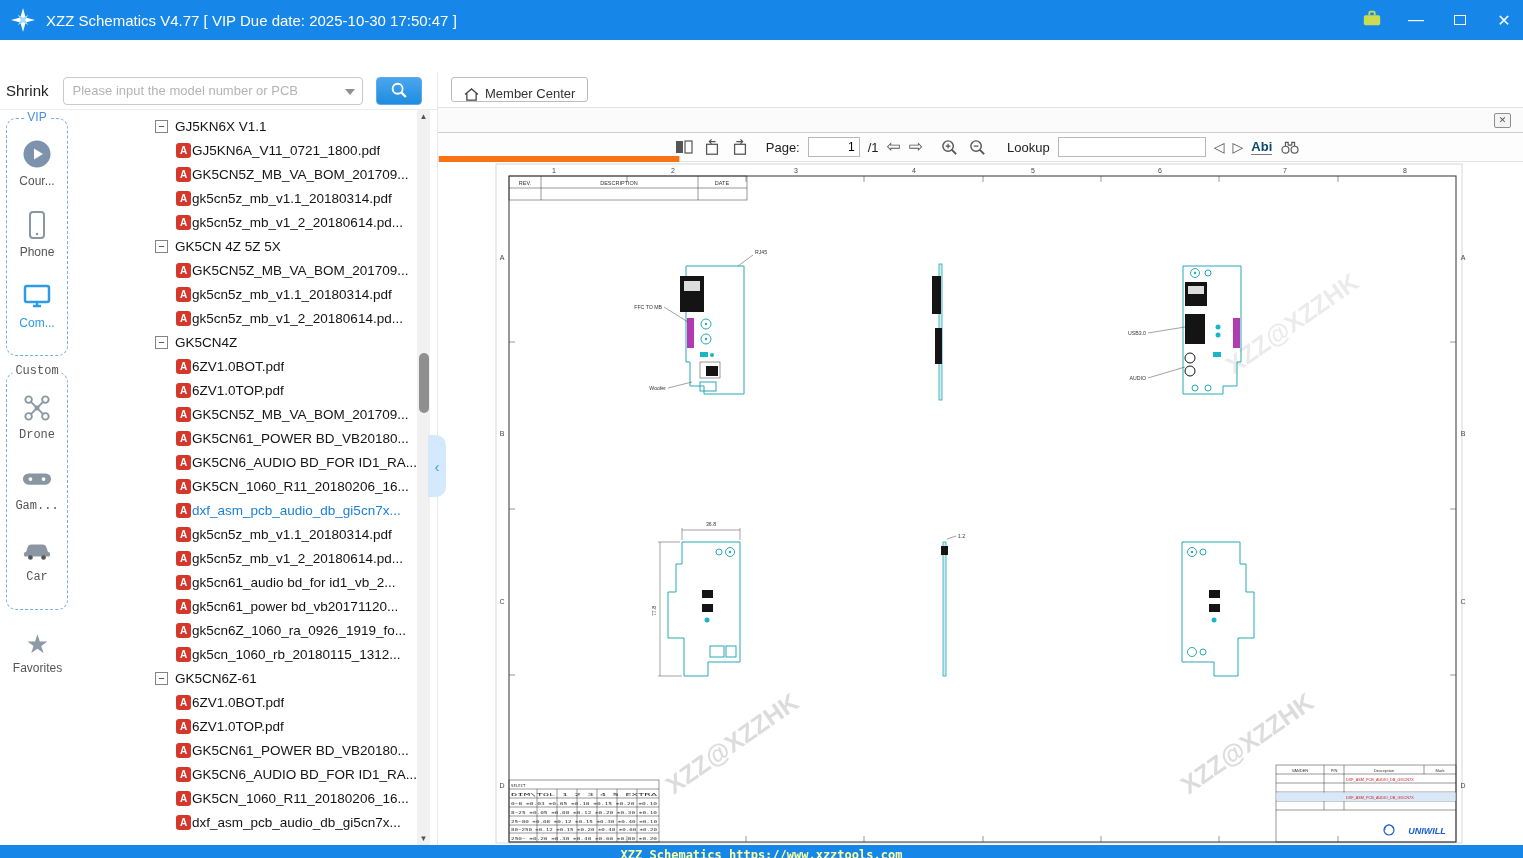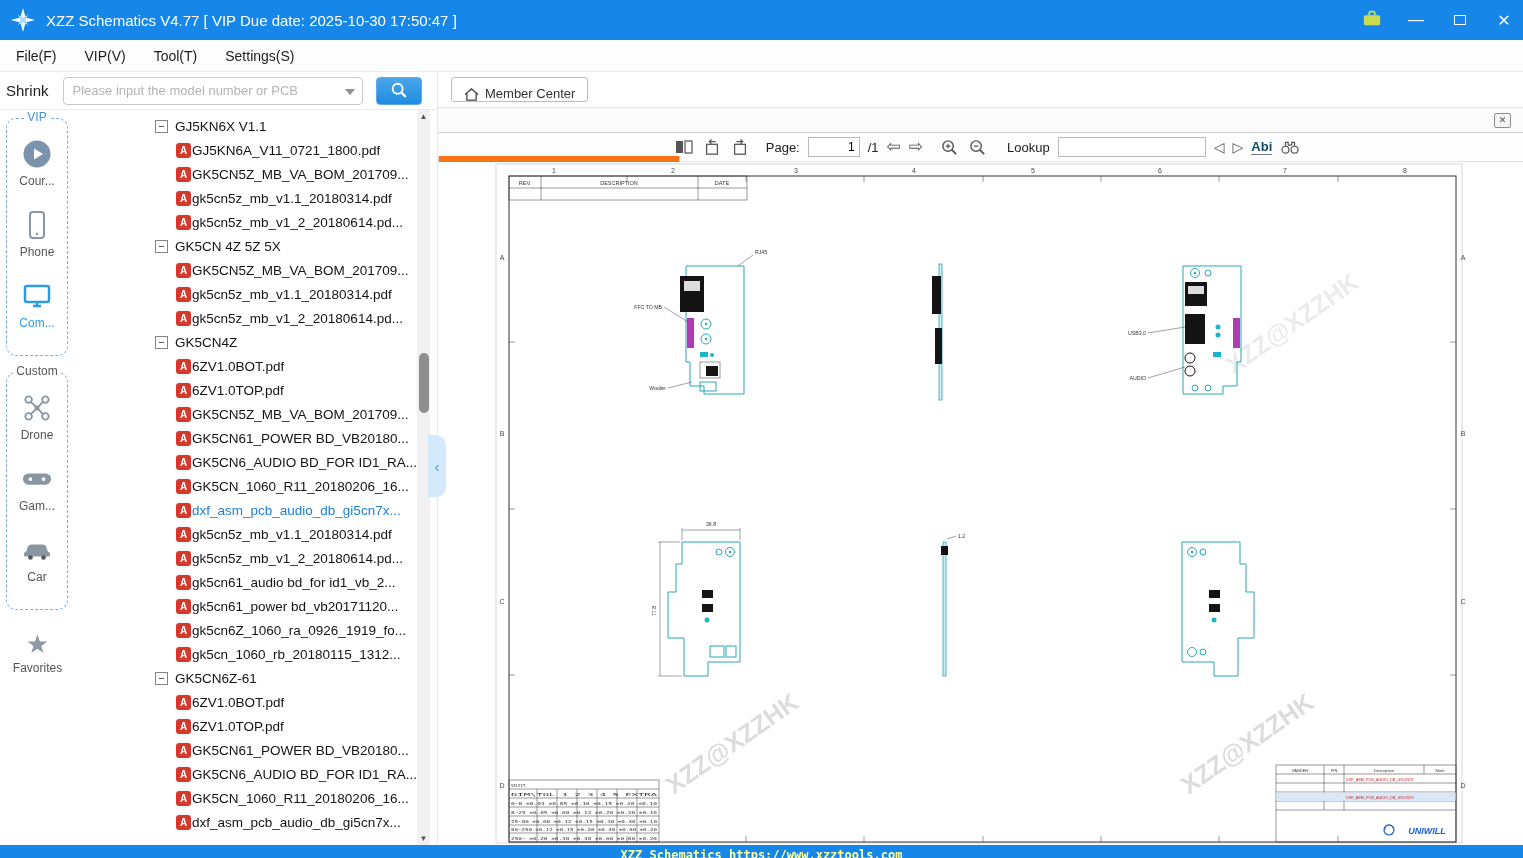--- a/index.html
+++ b/index.html
@@ -25,21 +25,21 @@
   .search-wrap { position:relative; margin-left:14px; width:300px; height:28px; }
   .search-wrap input { width:100%; height:100%; border:1px solid #c9c9c9; border-radius:4px; padding:0 22px 0 9px; font-size:13px; color:#333; font-family:"Liberation Sans",sans-serif; }
   .search-wrap input::placeholder { color:#b4b4b4; }
   .caret { position:absolute; right:8px; top:12px; width:0; height:0; border-left:5px solid transparent; border-right:5px solid transparent; border-top:6px solid #8f8f8f; }
   .search-btn { margin-left:13px; width:46px; height:28px; border-radius:4px; border:1px solid #5fa9e8; background:linear-gradient(#4aa6ec,#1f8ce0); display:flex; align-items:center; justify-content:center; }
 
   
   .sidebar { position:absolute; top:110px; left:0; width:75px; bottom:13px; background:#fff; }
   .side-box { position:absolute; left:6px; width:62px; border:1.5px dashed #74aee4; border-radius:10px; }
   .vip-box { top:8px; height:238px; }
-  .custom-box { top:262px; height:238px; }
+  .custom-box { top:262px; height:238px;font-family:Liberation Mono, monospace; }
   .box-legend { position:absolute; top:-9px; left:50%; transform:translateX(-50%); background:#fff; padding:0 3px; font-size:12px; white-space:nowrap; }
   .vip-box .box-legend { color:#4a90d9; }
   .custom-box .box-legend { color:#555; }
   .side-item { display:flex; flex-direction:column; align-items:center; margin-top:22px; }
   .side-item:first-of-type { margin-top:20px; }
   .side-icon { width:30px; height:30px; display:flex; align-items:center; justify-content:center; }
   .side-label { font-size:12px; color:#555; margin-top:5px; max-width:56px; overflow:hidden; white-space:nowrap; }
   .side-label.blue { color:#2e9be6; }
   .favorites { position:absolute; top:520px; left:0; width:75px; display:flex; flex-direction:column; align-items:center; }
   .fav-star { font-size:26px; color:#8e9aa8; line-height:28px; }
@@ -123,26 +123,20 @@
           <path d="M9 8 V5.5 A1.5 1.5 0 0 1 10.5 4 H13.5 A1.5 1.5 0 0 1 15 5.5 V8" stroke="#cbdb52" stroke-width="2" fill="none"></path>
           <rect x="3" y="8" width="18" height="11" rx="2" fill="#cbdb52"></rect>
         </svg>
       </span>
       <span class="wc">—</span>
       <span class="wc"><span class="maxbox"></span></span>
       <span class="wc">✕</span>
     </div>
   </div>
 
-  <div class="menubar">
-    <span class="menu-item">File(F)</span>
-    <span class="menu-item">VIP(V)</span>
-    <span class="menu-item">Tool(T)</span>
-    <span class="menu-item">Settings(S)</span>
-  </div>
 
   <div class="left-toolbar">
     <span class="shrink">Shrink</span>
     <div class="search-wrap">
       <input placeholder="Please input the model number or PCB" style="">
       <span class="caret"></span>
     </div>
     <button class="search-btn">
       <svg viewBox="0 0 22 22" width="20" height="20">
         <circle cx="9.5" cy="8.5" r="5.5" stroke="#fff" stroke-width="2" fill="none"></circle>

